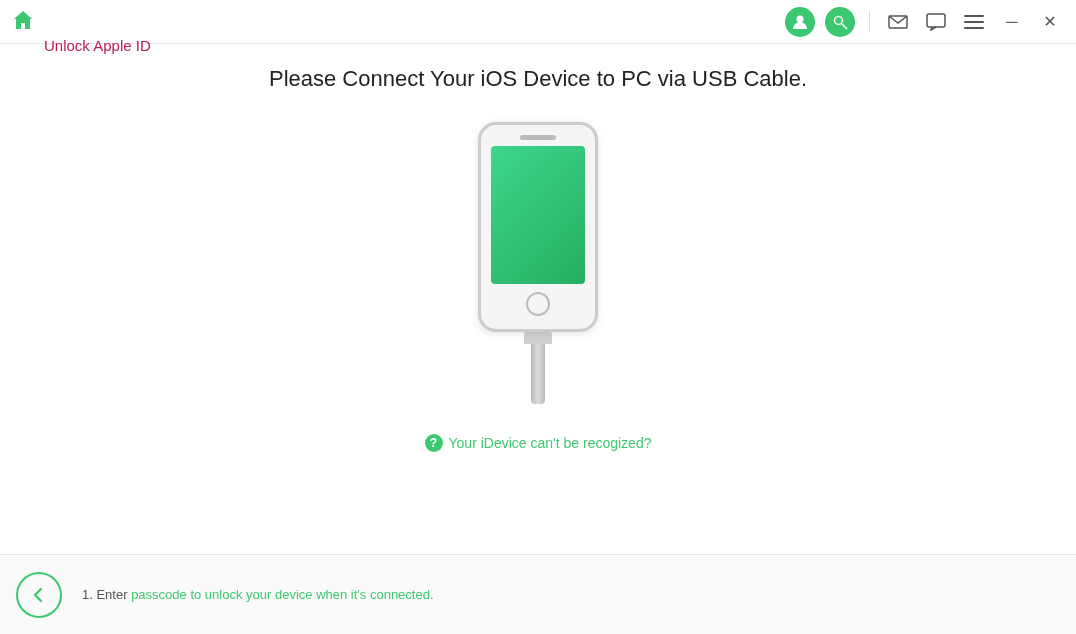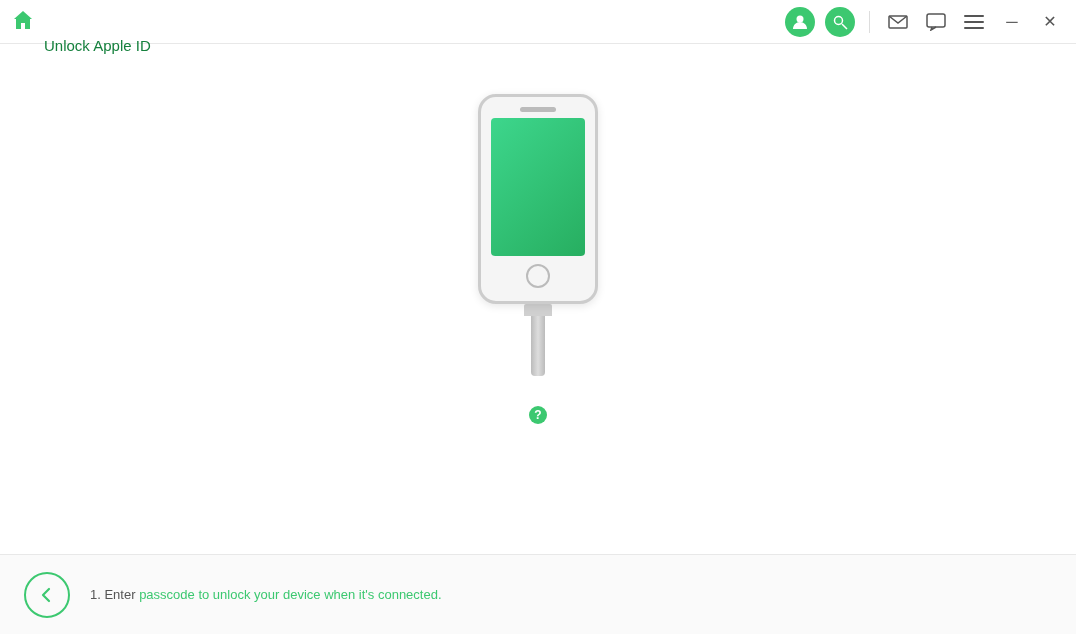--- a/index.html
+++ b/index.html
@@ -29,21 +29,21 @@
       gap: 10px;
       flex: 1;
     }
     .home-icon {
       color: #3cc870;
       font-size: 22px;
       line-height: 1;
     }
     .title-bar-title {
       font-size: 15px;
-      color: #15803d;
+      color: #be185d;
       font-weight: 400;
       margin-top: 48px;
     }
     .title-bar-right {
       display: flex;
       align-items: center;
       gap: 10px;
     }
     .tb-icon-circle {
       width: 30px;
@@ -182,21 +182,21 @@
       font-size: 12px;
       font-weight: bold;
     }
 
     
     .bottom-bar {
       height: 80px;
       border-top: 1px solid #e8e8e8;
       display: flex;
       align-items: center;
-      padding: 0 24px;
+      padding: 0 16px;
       gap: 20px;
       flex-shrink: 0;
       background: #fafafa;
     }
     .back-btn {
       width: 46px;
       height: 46px;
       border-radius: 50%;
       border: 2px solid #3cc870;
       display: flex;
@@ -261,35 +261,37 @@
         <rect y="6" width="20" height="2" rx="1"></rect>
         <rect y="12" width="20" height="2" rx="1"></rect>
       </svg>
     </div>
     <div class="win-btn">─</div>
     <div class="win-btn close">✕</div>
   </div>
 </div>
 
 <div class="main-content">
+  <h2 class="main-title">Please Connect Your iOS Device to PC via USB Cable.</h2>
 
   <div class="phone-container">
     <div class="phone-body">
       <div class="phone-speaker"></div>
       <div class="phone-screen"></div>
       <div class="phone-home-btn"></div>
     </div>
     <div class="usb-connector">
       <div class="usb-plug-top"></div>
       <div class="usb-cable"></div>
     </div>
   </div>
 
   <a class="help-link">
     <div class="help-icon">?</div>
+    <span>Your iDevice can't be recogized?</span>
   </a>
 </div>
 
 <div class="bottom-bar">
   <div class="back-btn">
     <svg width="18" height="18" viewBox="0 0 18 18" fill="none" stroke="#3cc870" stroke-width="2.2" stroke-linecap="round" stroke-linejoin="round">
       <polyline points="11,3 5,9 11,15"></polyline>
     </svg>
   </div>
   <div class="bottom-instructions">

